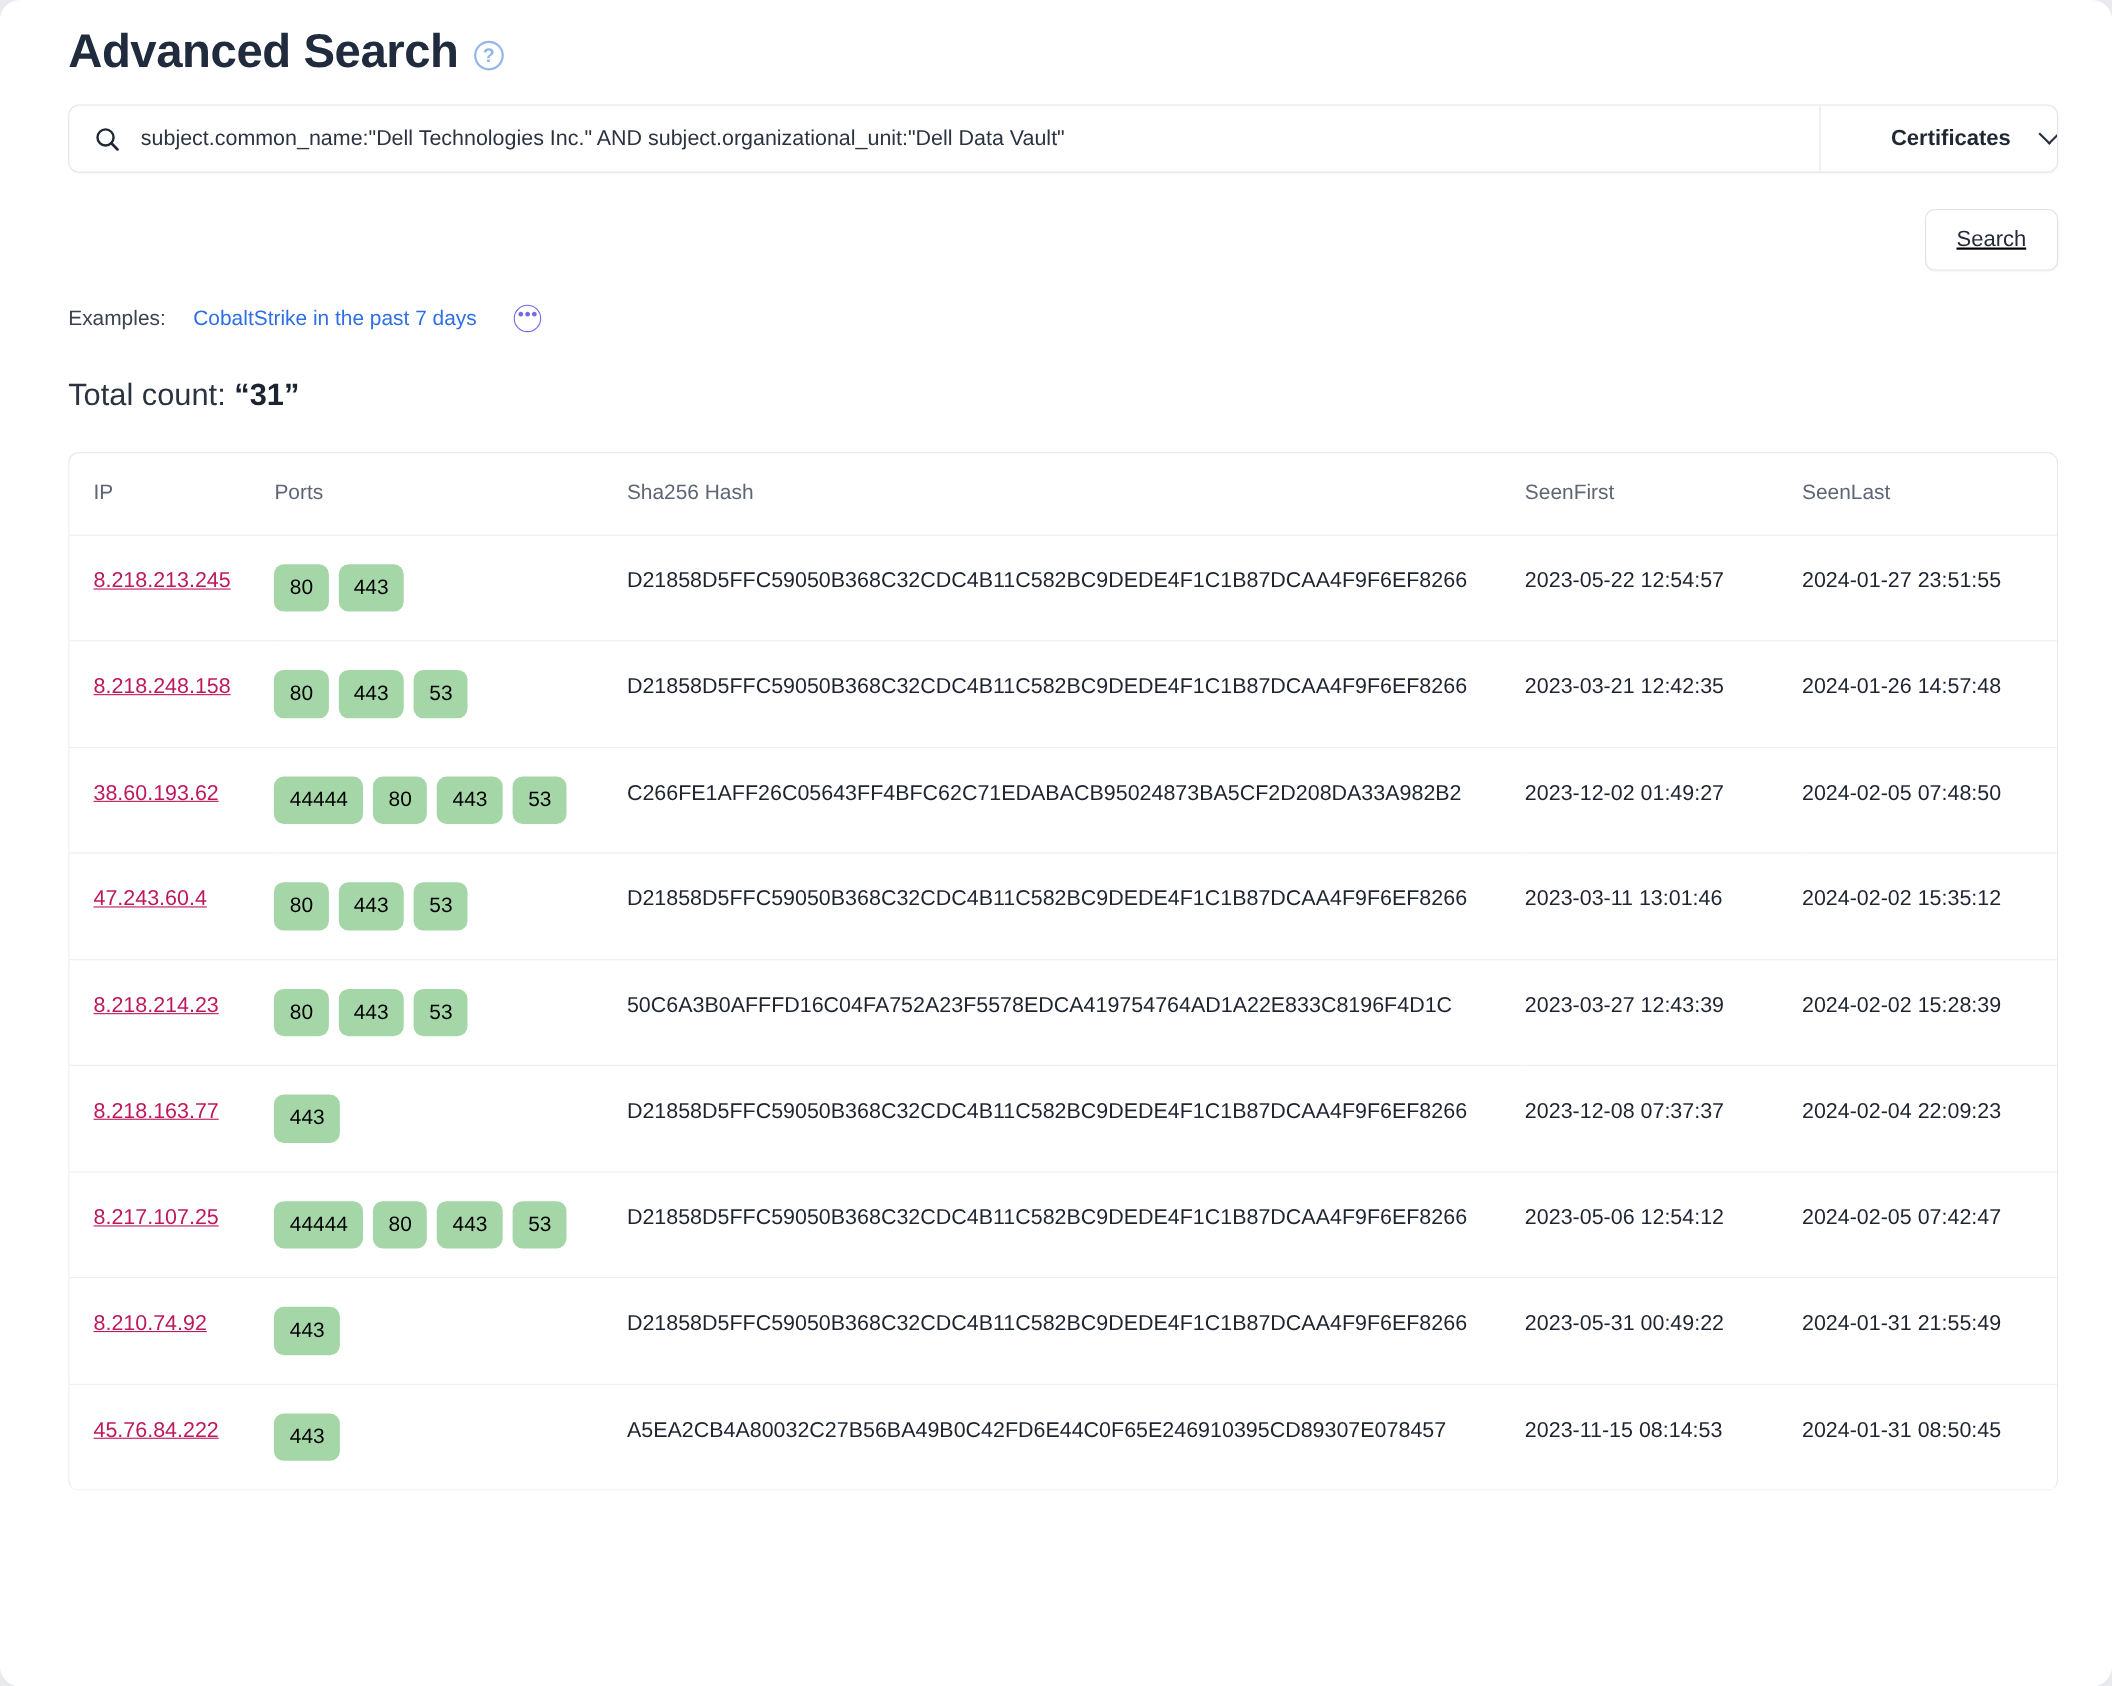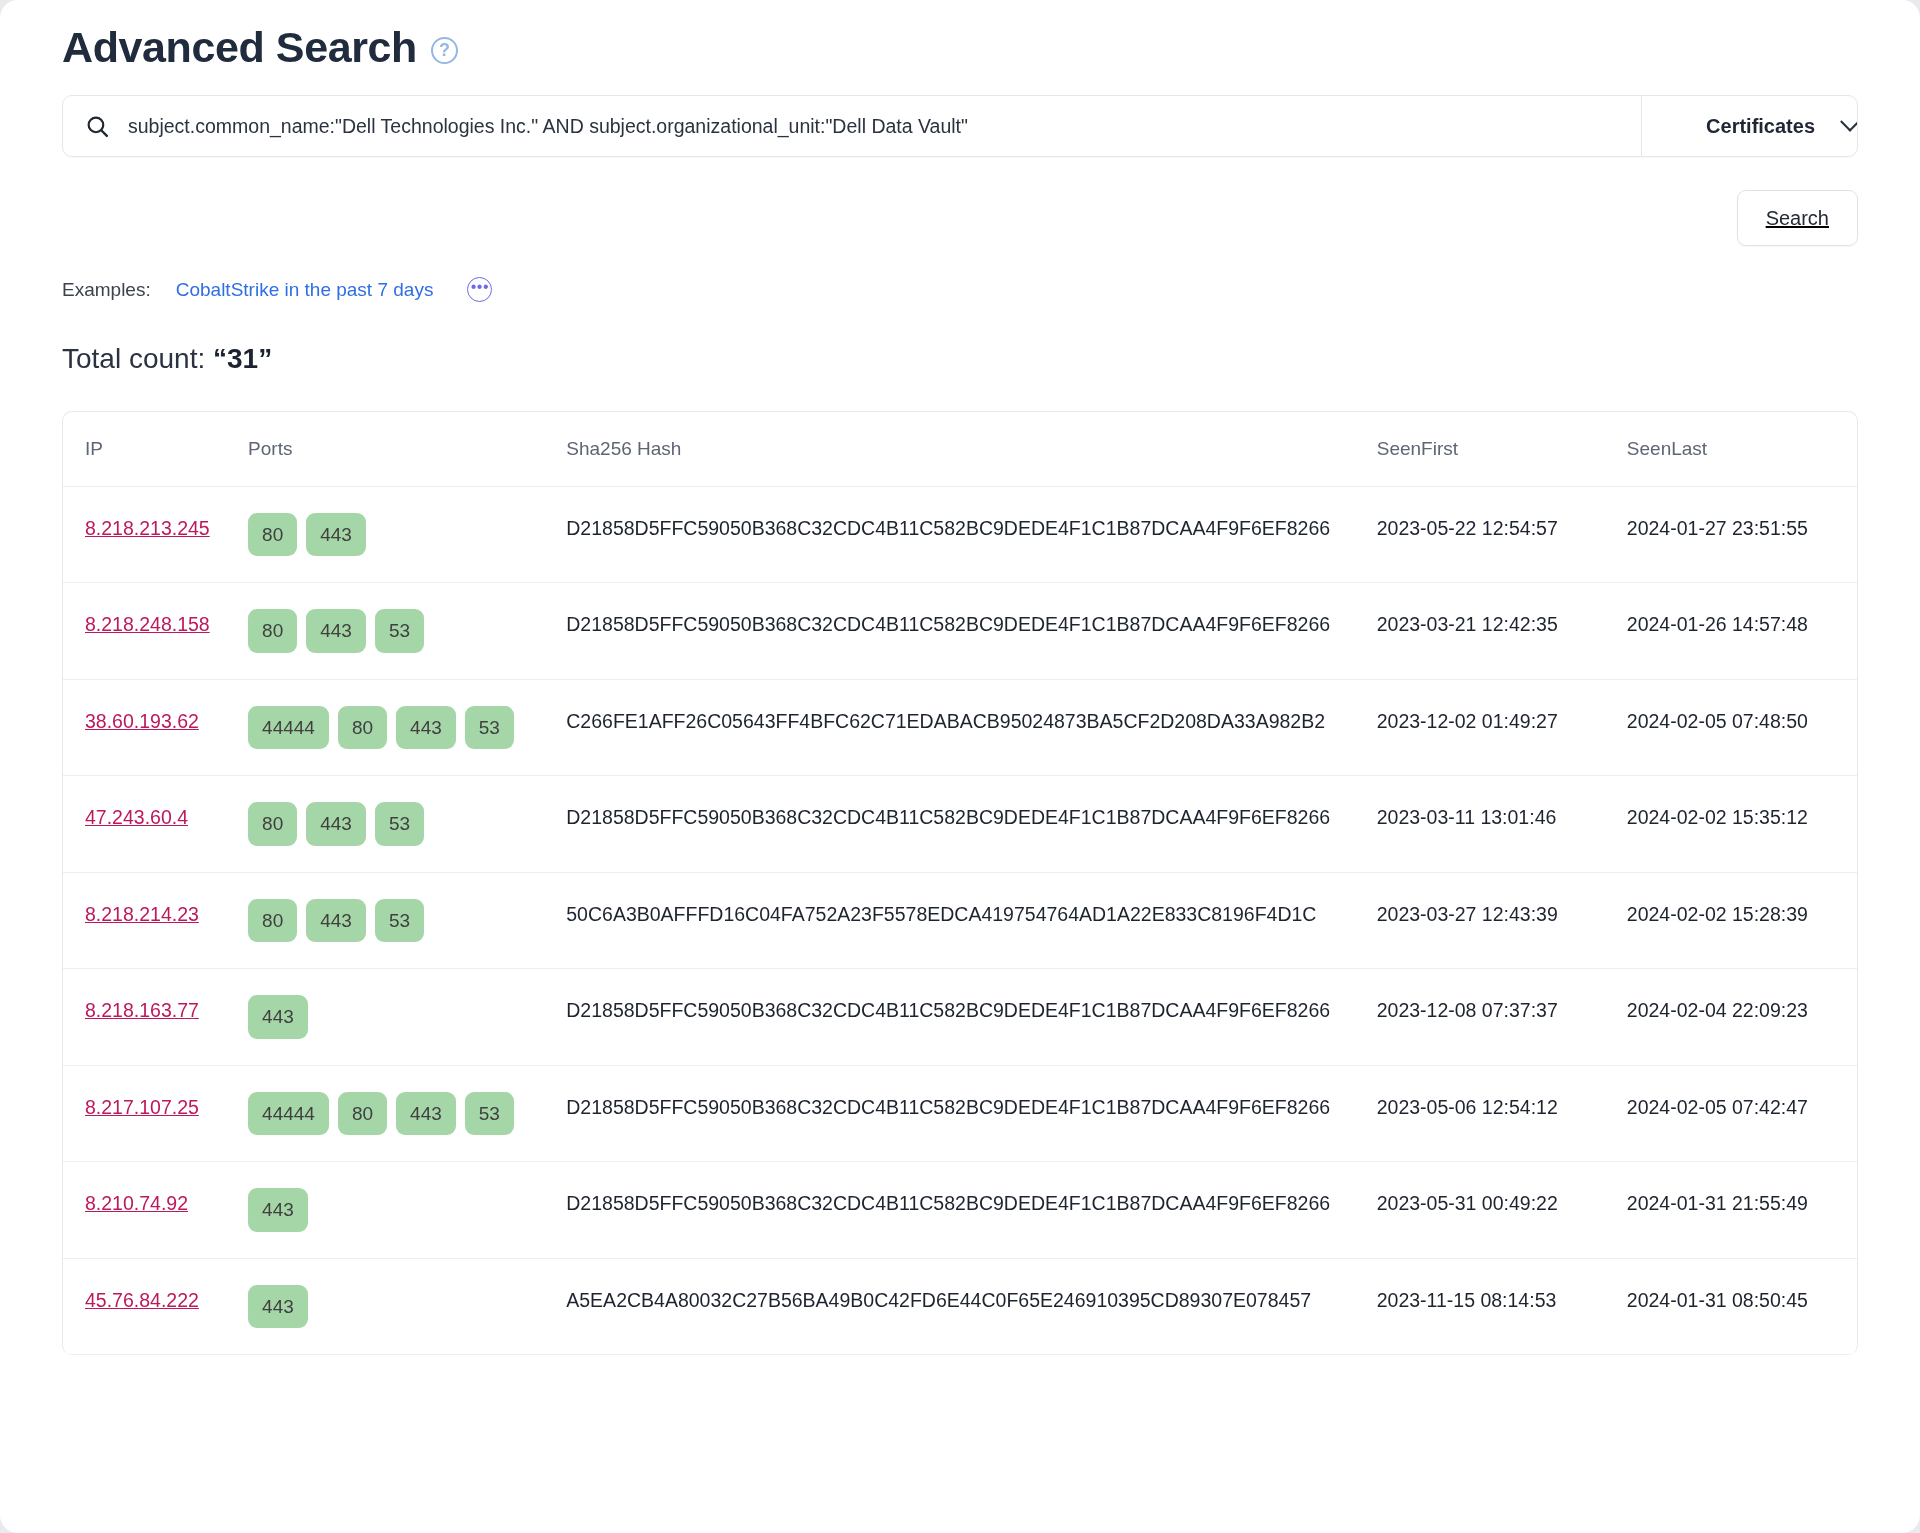--- a/index.html
+++ b/index.html
@@ -10,21 +10,21 @@
     font-family: "Liberation Sans", sans-serif;
   }
   #page {
     position: relative;
     width: 1920px; height: 1533px;
     background: #ffffff;
     border-radius: 18px;
     overflow: hidden;
   }
   .inner {
-    padding: 26px 62px 0 62px;
+    padding: 26px 49px 0 62px;
   }
 
   
   .title-row {
     display: flex;
     align-items: center;
     gap: 14px;
     margin: 0 0 26px 0;
   }
   .page-title {
@@ -194,21 +194,21 @@
   .ip-link {
     color: #be185d;
     text-decoration: underline;
     cursor: pointer;
     font-size: 19.5px;
     white-space: nowrap;
   }
   .ports { display: flex; flex-wrap: wrap; gap: 9px; max-width: 275px; }
   .port-badge {
     background: #a5d6a7;
-    color: #404040;
+    color: #000000;
     border-radius: 9px;
     padding: 7px 14px;
     font-size: 19px;
     min-width: 48px;
     text-align: right;
     cursor: pointer;
   }
   .hash { word-break: break-all; padding-right: 40px; }
   .date { white-space: normal; word-break: break-all; }
 </style>

